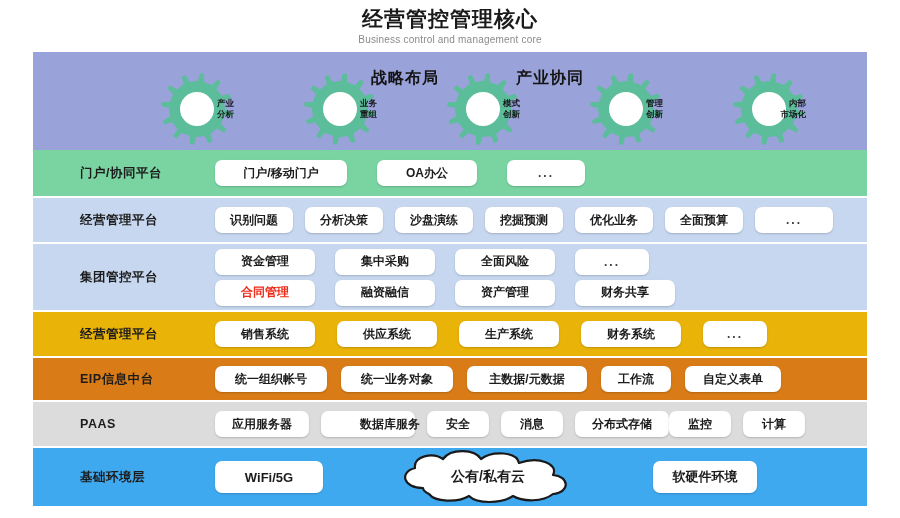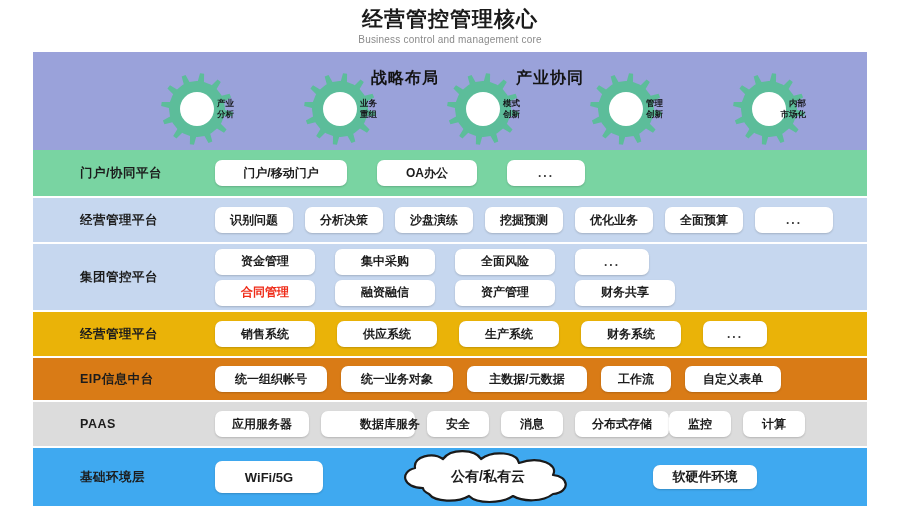--- a/index.html
+++ b/index.html
@@ -316,20 +316,20 @@
           <div class="band-label">基础环境层</div>
           <div class="band-items">
             <div class="item-row">
               <div class="chip" style="width: 108px; height: 32px; font-size: 13px; margin-right: 70px;">WiFi/5G</div>
               <div class="cloud" style="margin-right: 70px;">
                 <svg width="190" height="54" viewBox="0 0 190 54">
                   <path d="M30 38 C10 38 6 22 22 18 C20 6 40 2 50 9 C58 -2 82 -1 88 9 C100 0 124 2 126 13 C146 6 166 14 160 25 C176 26 178 42 160 44 C150 52 130 52 120 46 C108 54 84 54 76 46 C64 53 42 52 36 44 C32 42 30 40 30 38 Z" fill="#ffffff" stroke="#1a1a1a" stroke-width="2.2" stroke-linejoin="round"></path>
                 </svg>
                 <div class="cloud-label">公有/私有云</div>
               </div>
-              <div class="chip" style="width: 104px; height: 24px; font-size: 13px;">软硬件环境</div>
+              <div class="chip" style="width: 104px; height: 32px; font-size: 13px;">软硬件环境</div>
             </div>
           </div>
         </div>
       </div>
 
   </div>
 </div>
 
 </body></html>

